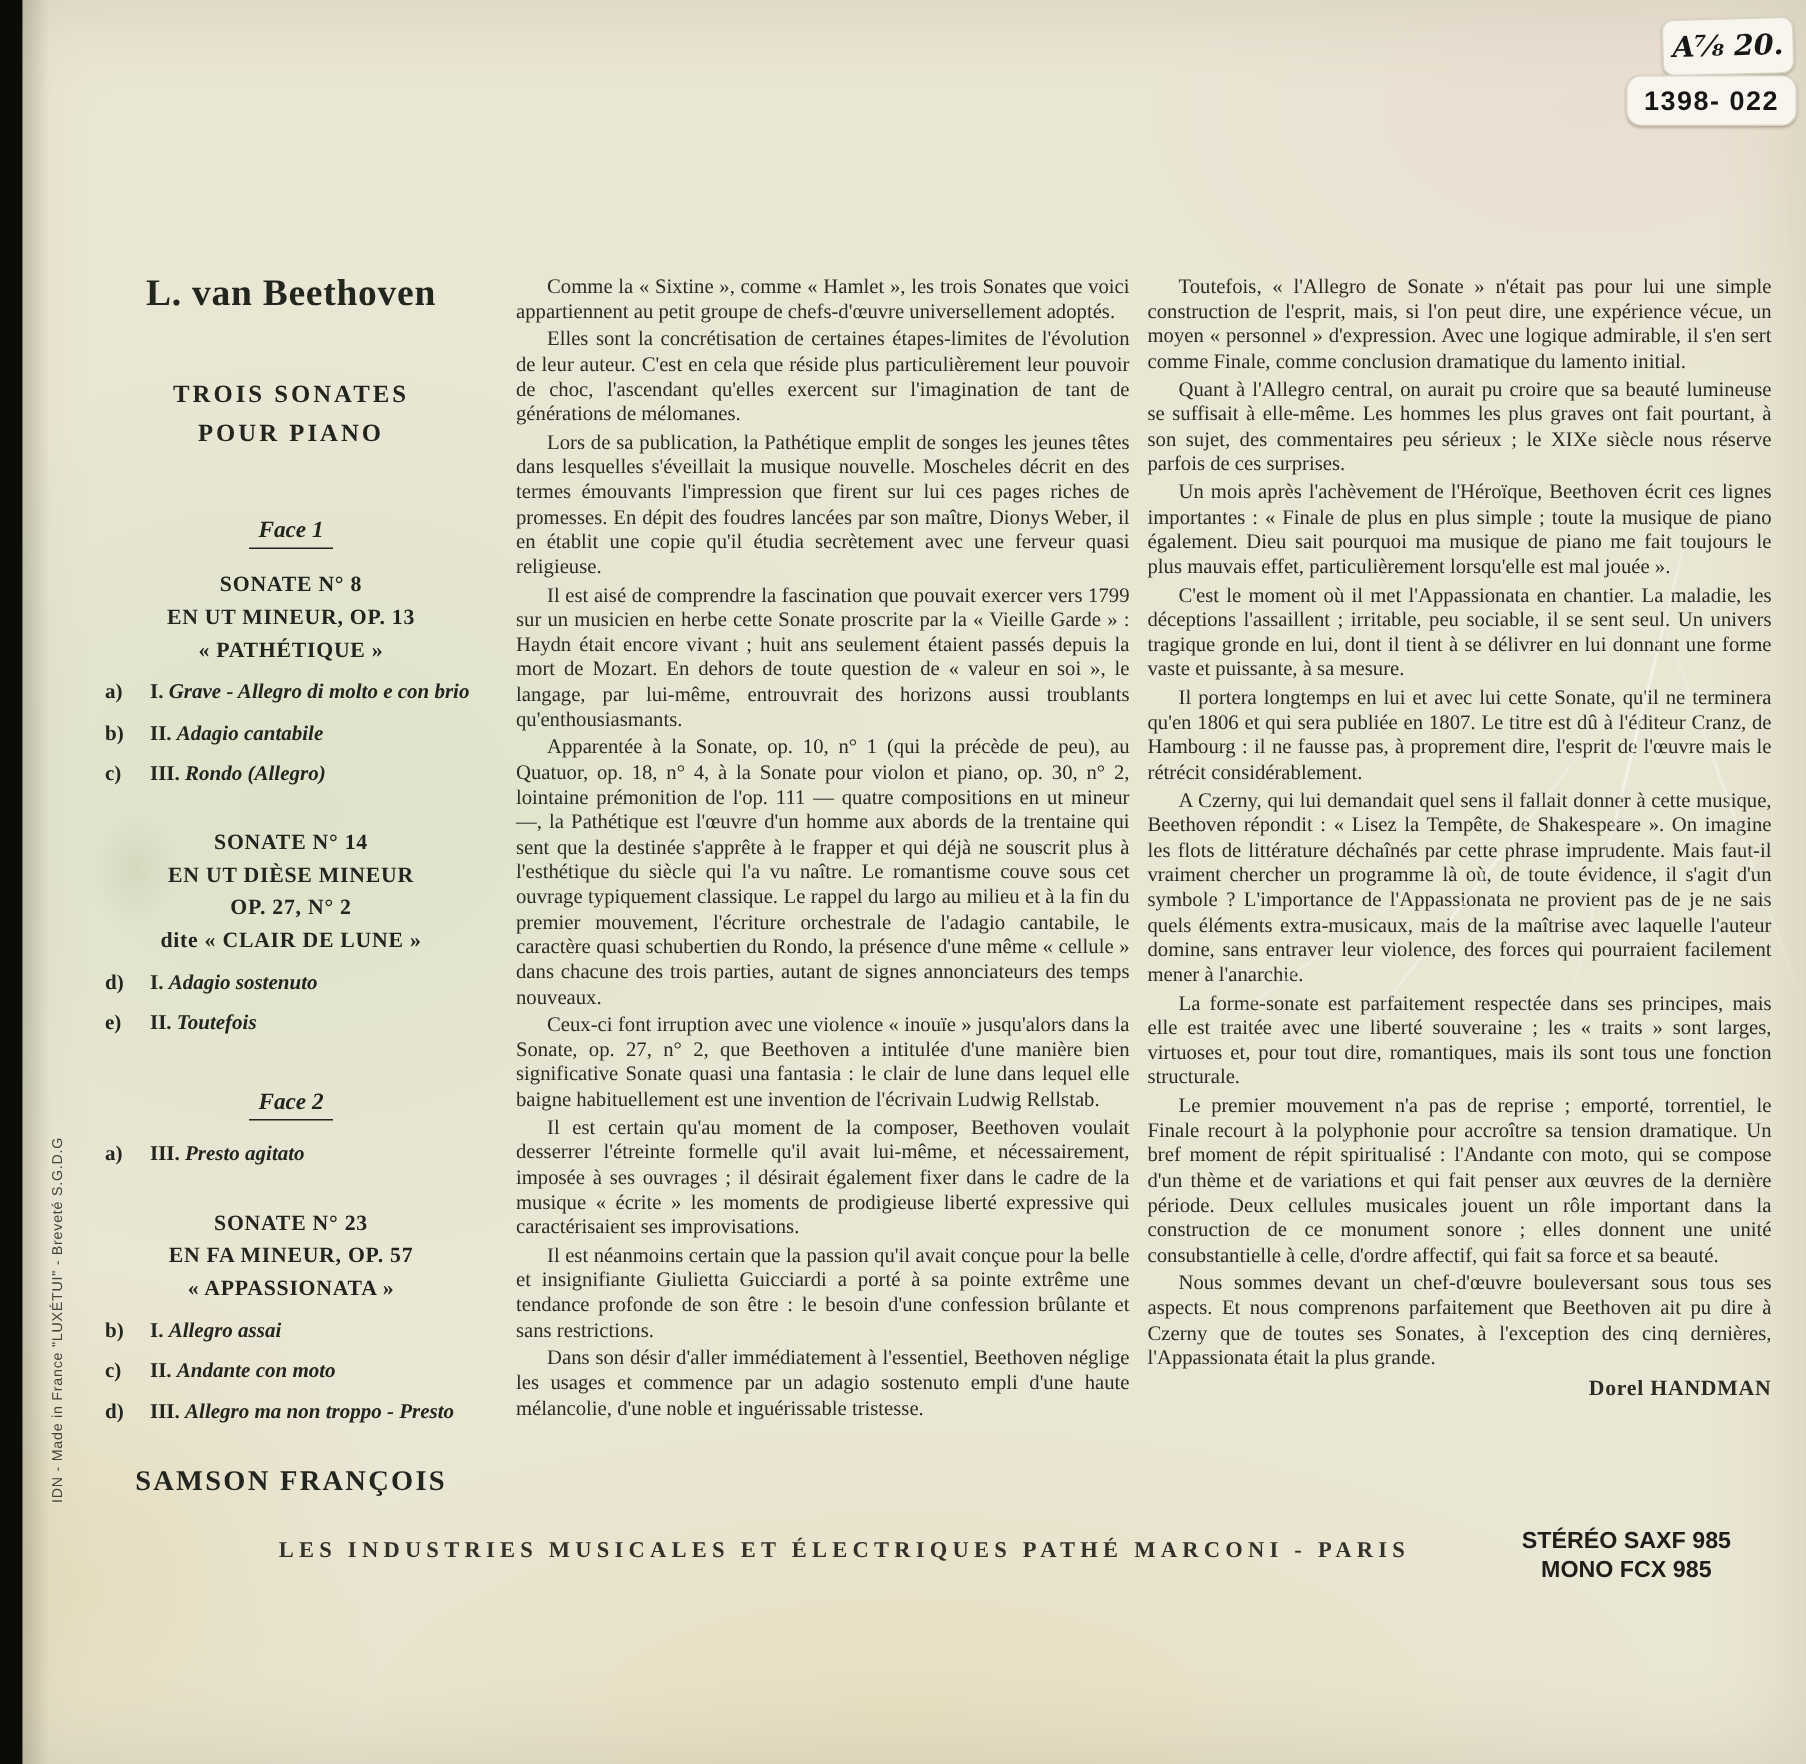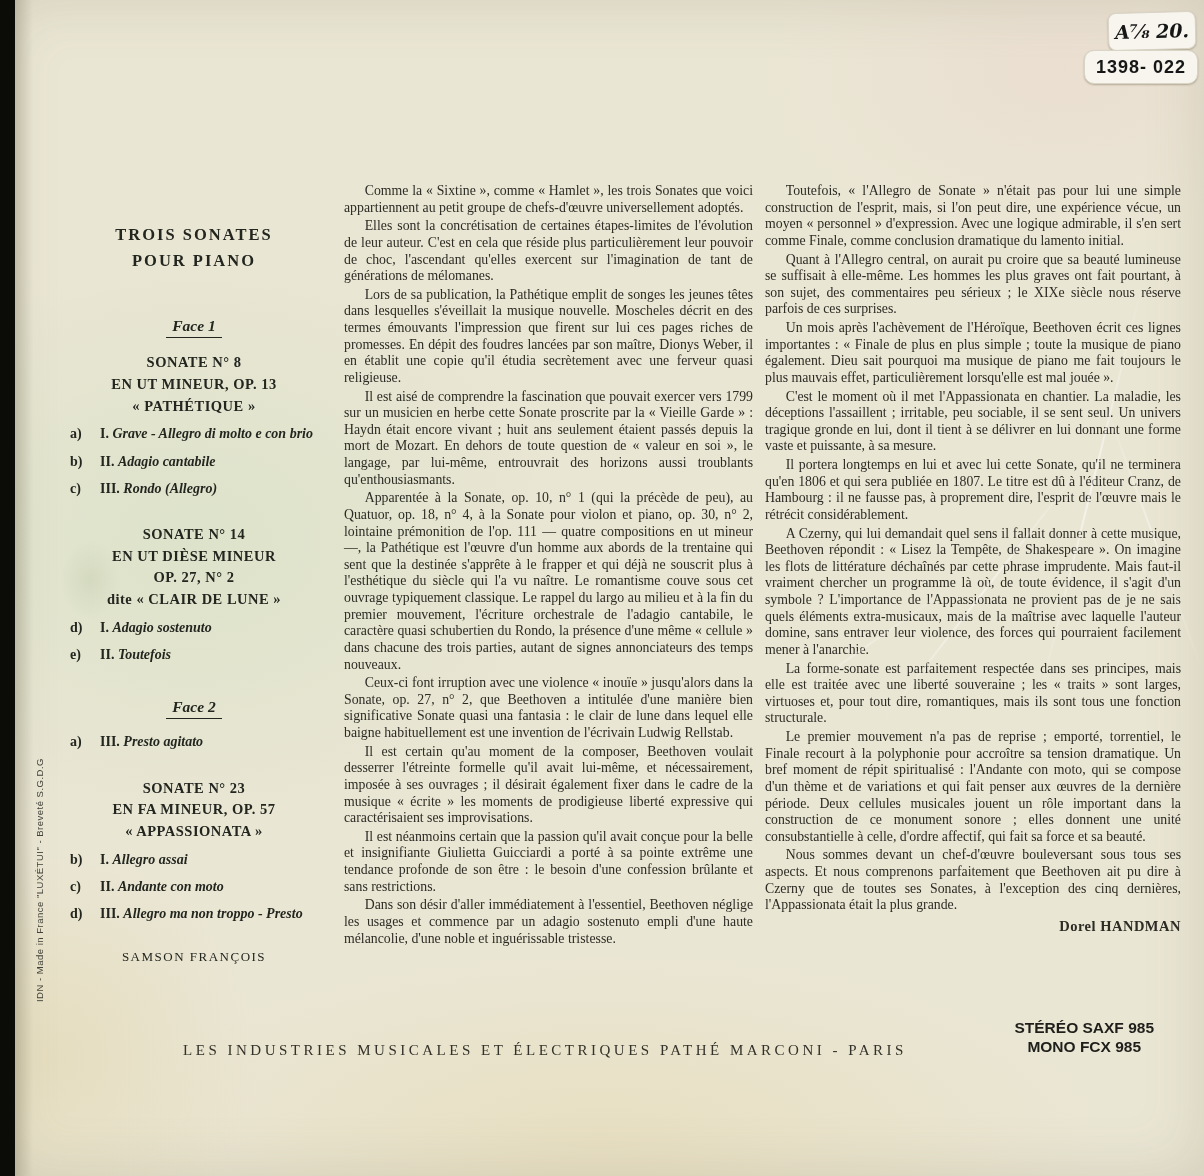--- a/index.html
+++ b/index.html
@@ -42,32 +42,32 @@
   .face-label{margin:0 0 14px 0;}
   .face-label span{display:inline-block;font-style:italic;font-weight:bold;font-size:15.5px;
     border-bottom:1.5px solid #23261f;padding:0 6px 2px 6px;}
   .sonata-heading{font-weight:bold;font-size:14.5px;line-height:1.5;letter-spacing:.5px;margin-bottom:8px;}
   .movements{text-align:left;margin:0 0 26px 0;}
   .mv{display:flex;font-size:14px;font-weight:bold;margin-bottom:9px;line-height:1.3;}
   .mv-letter{width:30px;flex:none;}
   .mv-title{flex:1;padding-left:1.5em;text-indent:-1.5em;}
   .mv-name{font-style:italic;}
   .gap-sm{height:8px;}
-  .artist{font-size:13px;font-weight:normal;letter-spacing:1.5px;margin-top:16px;white-space:nowrap;}
+  .artist{font-size:19px;font-weight:bold;letter-spacing:1.5px;margin-top:16px;white-space:nowrap;}
 
   
   .col{position:absolute;top:183px;text-align:justify;font-size:13.8px;line-height:1.205;color:#2c2b24;margin-left:24px;}
   .col p{margin:0 0 2px 0;text-indent:1.5em;}
   .col-mid{left:320px;width:409px;}
   .col-right{left:741px;width:416px;}
   .signature{text-align:right;font-weight:bold;font-size:14.5px;margin-top:4px;letter-spacing:.5px;}
 
   
-  .publisher{position:absolute;left:150px;top:1026px;width:790px;text-align:center;
-    font-size:15px;font-weight:normal;letter-spacing:3.5px;color:#33322a;white-space:nowrap;margin-top:16px;}
+  .publisher{position:absolute;left:150px;top:1026px;width:790px;text-align:right;
+    font-size:15px;font-weight:bold;letter-spacing:3.5px;color:#33322a;white-space:nowrap;}
   .catalog{position:absolute;right:50px;top:1018px;text-align:center;
     font-family:"Liberation Sans", sans-serif;font-weight:bold;font-size:15.5px;line-height:1.25;color:#1e1e1a;}
 
   
   .crease{position:absolute;pointer-events:none;}
   .crease-1{left:1090px;top:280px;width:2px;height:420px;transform:rotate(14deg);
     background:linear-gradient(to bottom, rgba(255,255,255,0), rgba(255,255,255,.55), rgba(255,255,255,0));}
   .crease-2{left:980px;top:430px;width:2px;height:330px;transform:rotate(38deg);
     background:linear-gradient(to bottom, rgba(255,255,255,0), rgba(255,255,255,.5), rgba(255,255,255,0));}
   .crease-3{left:1150px;top:380px;width:2px;height:300px;transform:rotate(-20deg);
@@ -85,20 +85,21 @@
   <div class="edge-strip"></div>
   <div class="edge-shadow"></div>
   <div class="smudge"></div>
 
   <div class="sticker sticker-hand">A⅞ 20.</div>
   <div class="sticker sticker-num">1398- 022</div>
 
   <div class="spine-text">IDN - Made in France "LUXÉTUI" - Breveté S.G.D.G</div>
 
   <aside class="info">
+    <h1 class="composer">L. van Beethoven</h1>
     <div class="album-title">
       <div>TROIS SONATES</div>
       <div>POUR PIANO</div>
     </div>
 
     <div class="face-label">
       <span>Face 1</span>
     </div>
     <div class="sonata-heading">
       <div>SONATE N° 8</div>

